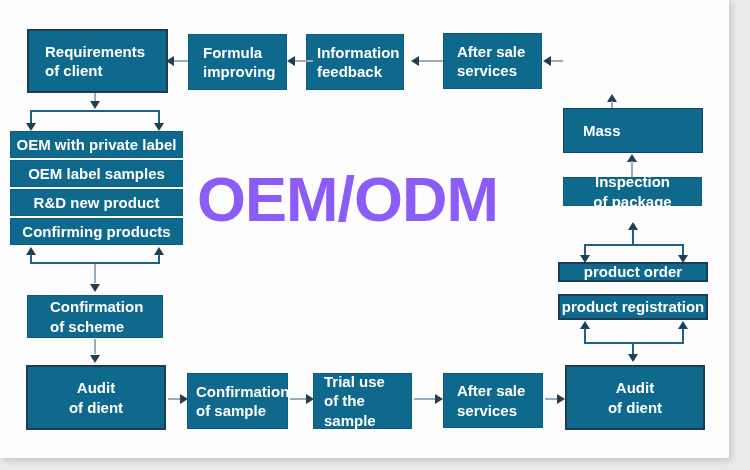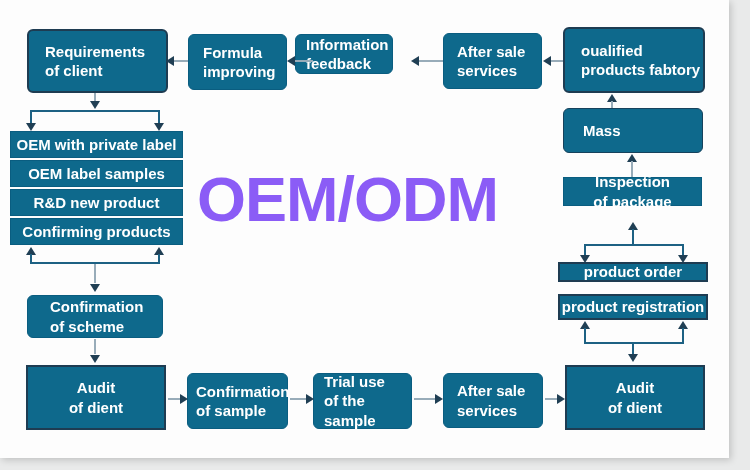--- a/index.html
+++ b/index.html
@@ -11,21 +11,21 @@
     position:absolute; left:0; top:0; width:729px; height:458px;
     background:#fdfdfd; box-shadow:2px 2px 7px rgba(0,0,0,0.18);
   }
   .box{
     position:absolute; box-sizing:border-box;
     background:#0e698c; color:#ffffff; font-weight:bold; font-size:15px;
     line-height:1.28; display:flex; flex-direction:column; justify-content:center;
     border:1px solid #0a5d80;
   }
   .box.dark{ border:2px solid #1e3c52; }
-  .box.left{ align-items:flex-start; text-align:left;border-radius:6px; }
+  .box.left{ align-items:flex-start; text-align:left; }
   .box.center{ align-items:center; text-align:center; }
   .title{
     position:absolute; left:197px; top:168px; width:340px;
     font-size:63px; font-weight:bold; letter-spacing:-1px;
     color:#8b5cf6; line-height:1;
   }
   .group{ position:absolute; left:10px; top:131px; width:173px; }
   .grow{
     height:27px; margin-top:2px; background:#0e698c; color:#fff;
     font-weight:bold; font-size:15px; display:flex; align-items:center;
@@ -50,31 +50,27 @@
   <div class="title">OEM/ODM</div>
 
   <div class="box dark left" style="left:27px;top:29px;width:141px;height:64px;padding-left:16px;">
     <span>Requirements</span>
     <span>of client</span>
   </div>
   <div class="box left" style="left:188px;top:34px;width:99px;height:56px;padding-left:14px;">
     <span>Formula</span>
     <span>improving</span>
   </div>
-  <div class="box left" style="left:295px;top:34px;width:98px;height:40px;padding-left:10px;">
+  <div class="box left" style="left:306px;top:34px;width:98px;height:56px;padding-left:10px;">
     <span>Information</span>
     <span>feedback</span>
   </div>
   <div class="box left" style="left:443px;top:33px;width:99px;height:56px;padding-left:13px;">
     <span>After sale</span>
     <span>services</span>
-  </div>
-  <div class="box dark left" style="left:563px;top:27px;width:142px;height:66px;padding-left:16px;">
-    <span>oualified</span>
-    <span>products fabtory</span>
   </div>
 
   <div class="box left" style="left:563px;top:108px;width:140px;height:45px;padding-left:19px;border-color:#16425c;">
     <span>Mass</span>
   </div>
   <div class="box center" style="left:563px;top:177px;width:139px;height:29px;">
     <span>Inspection</span>
     <span>of package</span>
   </div>
   <div class="box dark center" style="left:558px;top:262px;width:150px;height:20px;">

